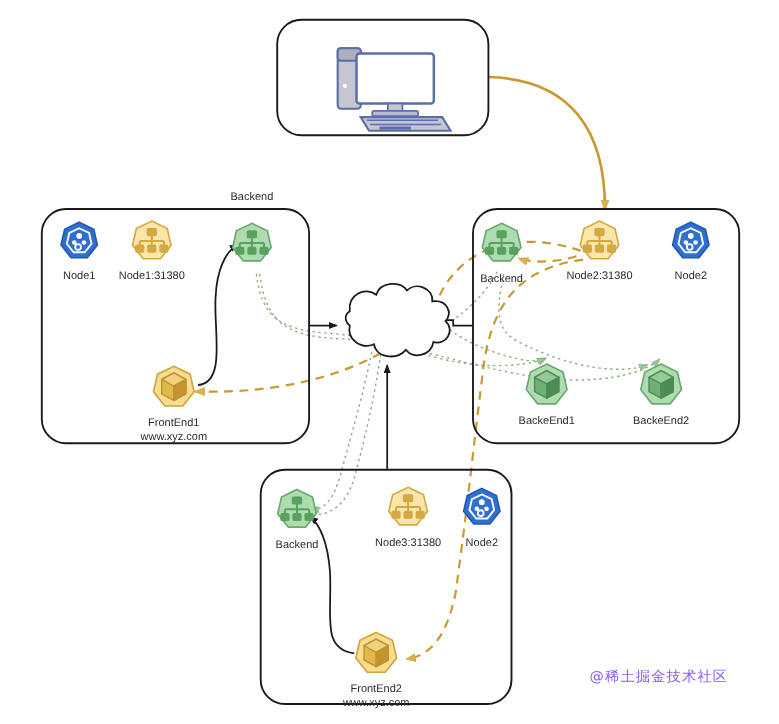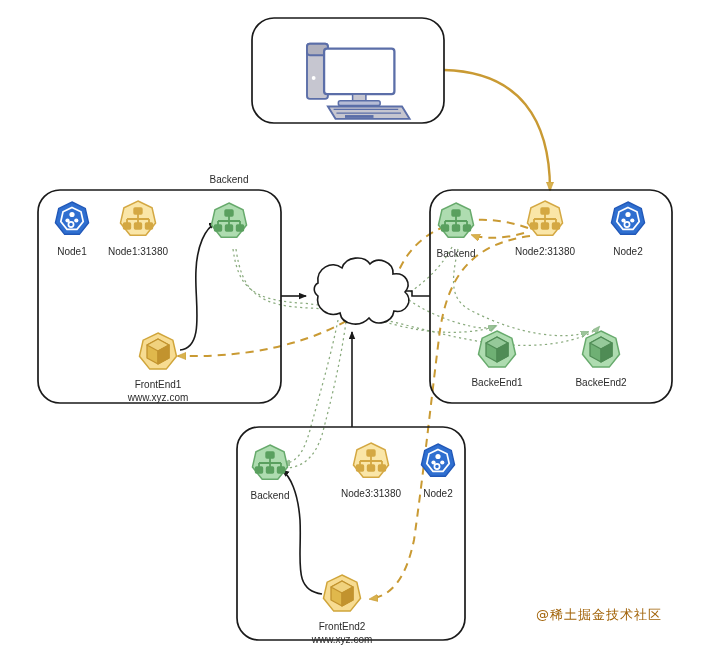--- a/index.html
+++ b/index.html
@@ -6,21 +6,21 @@
   body{width:708px;height:658px;position:relative;overflow:hidden;
        font-family:"Liberation Sans","DejaVu Sans",sans-serif;}
   #stage{position:absolute;left:0;top:0;width:708px;height:658px;}
   svg.layer{position:absolute;left:0;top:0;width:708px;height:658px;overflow:visible;}
   .node{position:absolute;width:0;height:0;}
   .hepta{position:absolute;left:-24px;top:-24px;width:48px;height:48px;}
   .lbl{position:absolute;left:-80px;width:160px;text-align:center;
        font-size:10px;color:#2b2b2b;line-height:13px;white-space:pre-line;}
   .lbl.below{top:26px;}
   .lbl.above{top:-48px;}
-  .watermark{position:absolute;left:536px;top:606px;font-size:13px;color:#a16207;
+  .watermark{position:absolute;left:536px;top:606px;font-size:13px;color:#8b5cf6;
              font-family:"DejaVu Sans",sans-serif;letter-spacing:1px;}
 </style>
 </head>
 <body>
 
 <div id="stage">
 
   <svg class="layer" viewBox="0 0 708 658">
     <defs>
       <marker id="ah-black" markerWidth="9" markerHeight="9" refX="7" refY="3.2" orient="auto" markerUnits="userSpaceOnUse">

